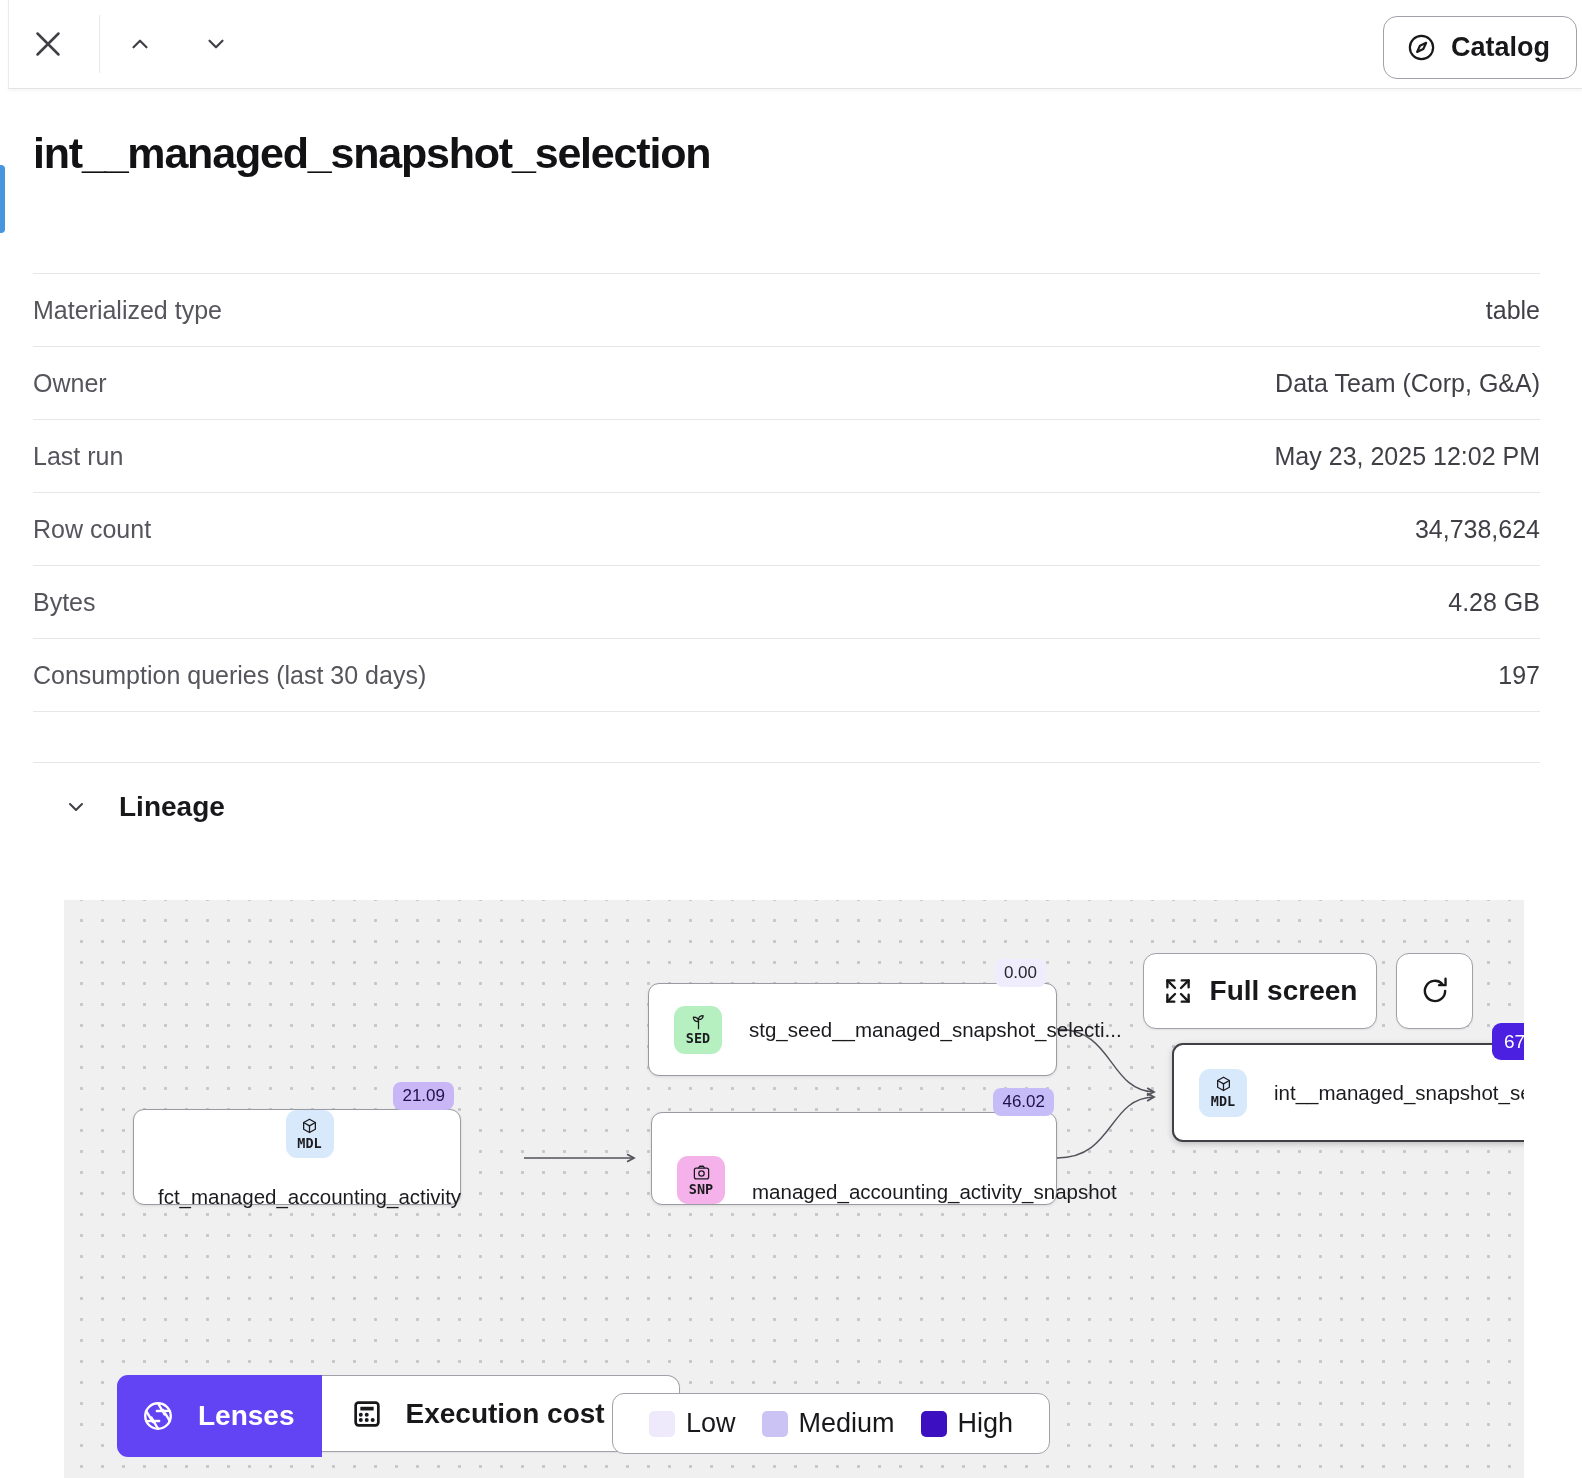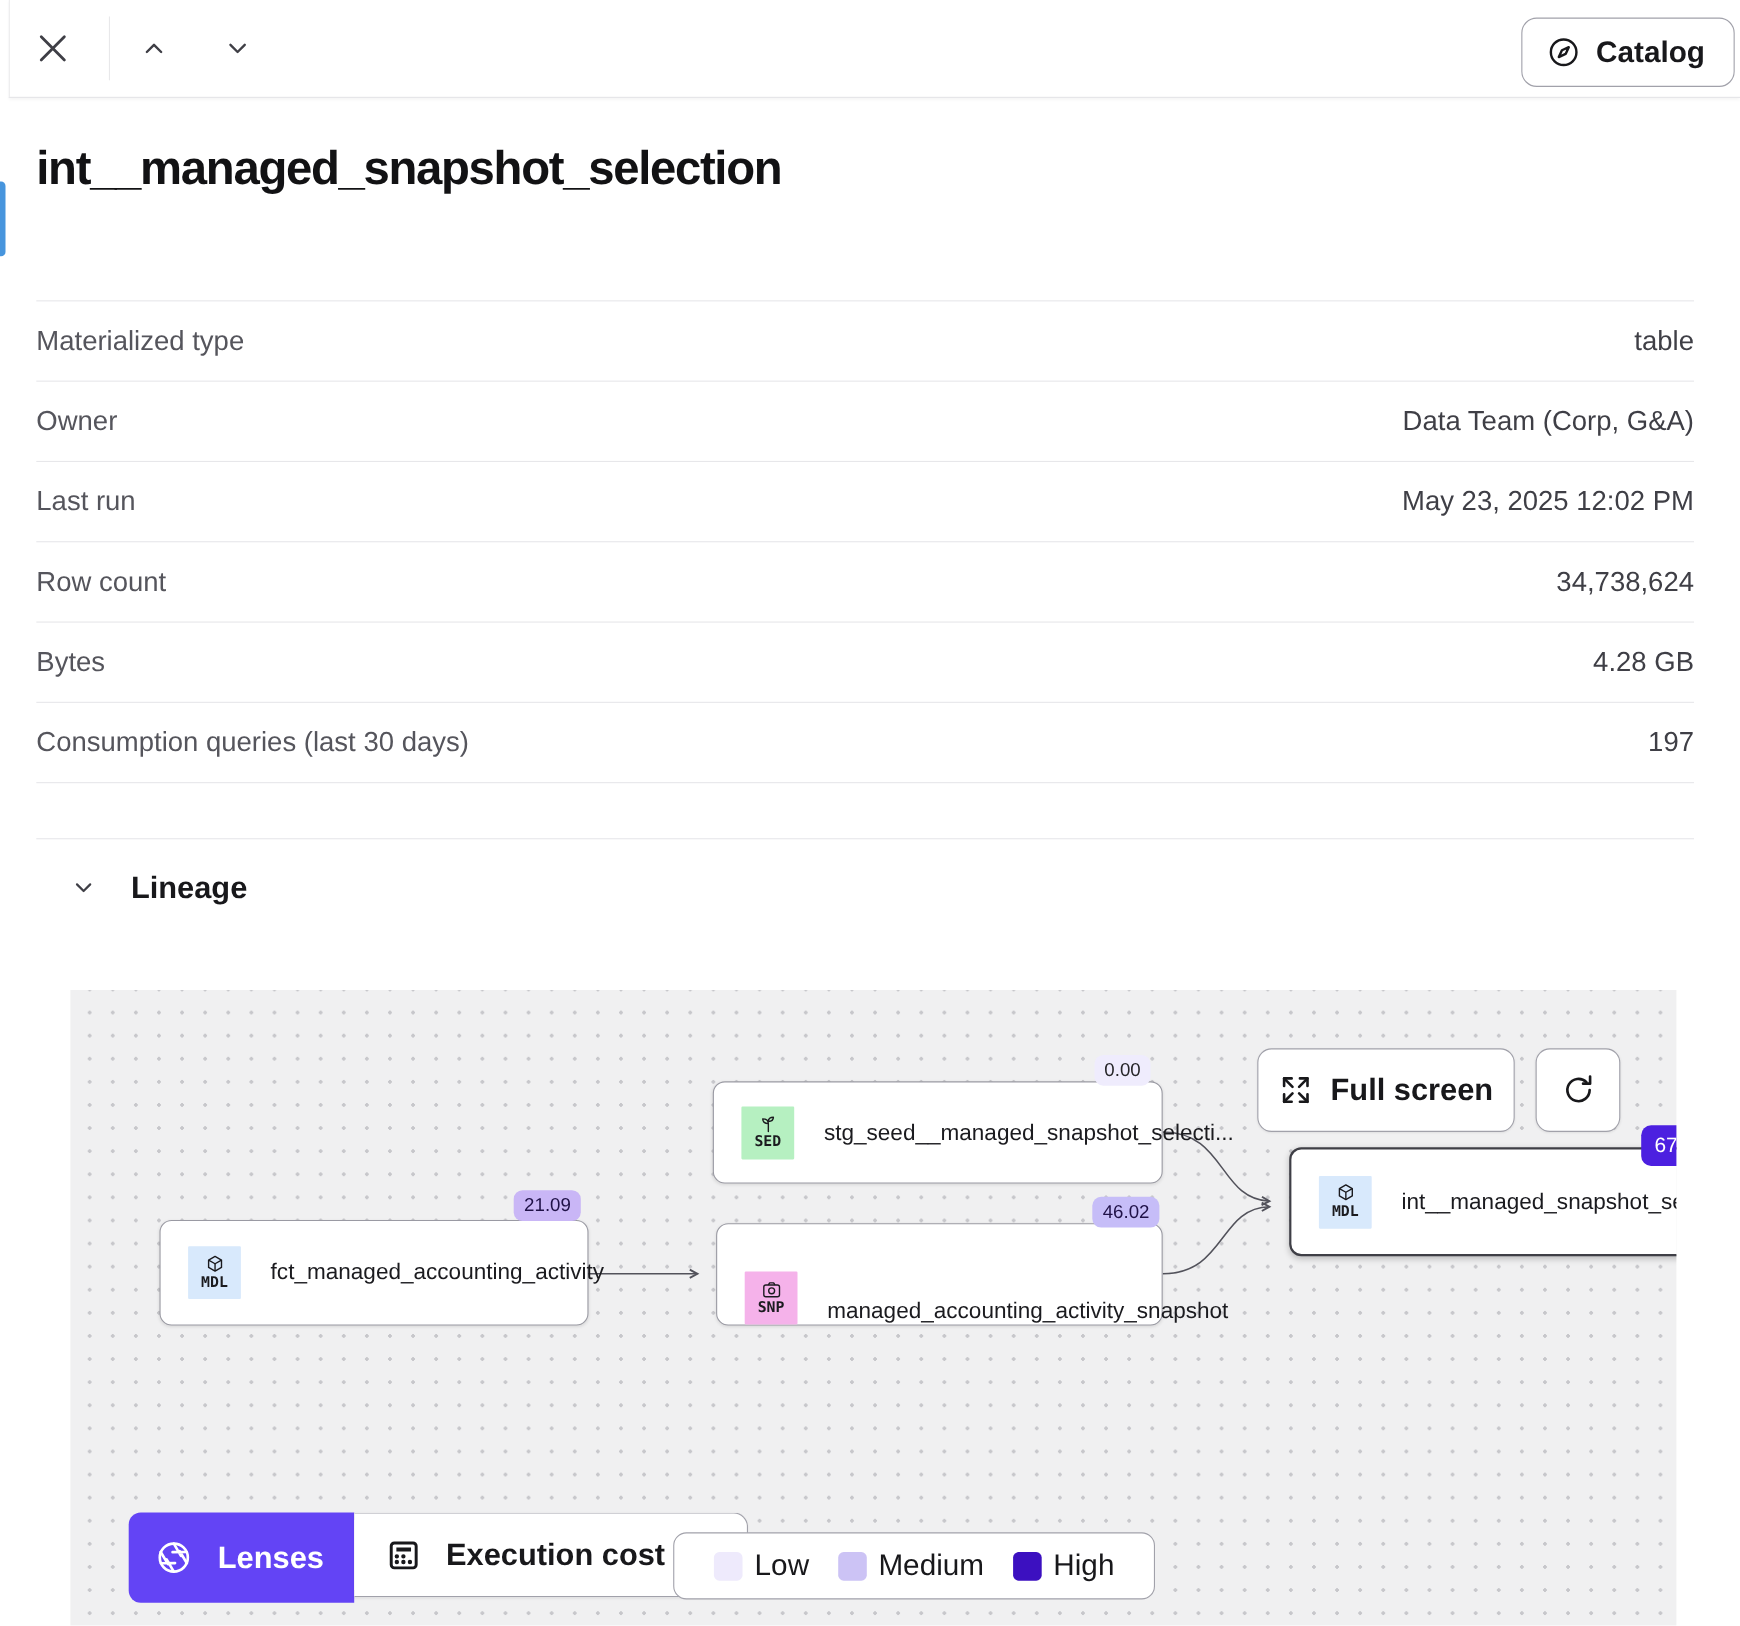--- a/index.html
+++ b/index.html
@@ -48,26 +48,26 @@
 
   
   .canvas { position:absolute; left:64px; top:900px; width:1460px; height:578px; background:#f0f0f1;
             background-image:radial-gradient(circle, #c7c7cb 1.4px, transparent 1.5px);
             background-size:21px 21px; background-position:7px 10px; overflow:hidden; }
   .edges { position:absolute; left:0; top:0; }
 
   .node { position:absolute; background:#fff; border:1.5px solid #9a9aa3; border-radius:11px;
           box-shadow:0 1px 3px rgba(0,0,0,.10); display:flex; align-items:center; gap:27px;
           padding-left:25px; cursor:pointer; }
-  .node-fct { left:81px;  top:209px; width:390px; height:96px; }
+  .node-fct { left:69px;  top:209px; width:328px; height:96px;flex-direction:column; }
   .node-stg { left:584px; top:83px;  width:409px; height:93px; }
   .node-snp { left:587px; top:212px; width:406px; height:93px;align-items:flex-end; }
   .node-int { left:1108px; top:143px; width:436px; height:99px; border:2.5px solid #3f3f46;
               box-shadow:0 2px 6px rgba(0,0,0,.22); }
-  .chip { width:48px; height:48px; border-radius:1px; flex:none; display:flex; flex-direction:column;
+  .chip { width:48px; height:48px; border-radius:11px; flex:none; display:flex; flex-direction:column;
           align-items:center; justify-content:center; color:#1b1b1f; }
   .chip svg { width:19px; height:19px; }
   .chip-label { font-family:"DejaVu Sans Mono", monospace; font-size:13.5px; font-weight:600; line-height:1.15; }
   .node-name { font-size:20.5px; color:#1b1b1f; white-space:nowrap; }
   .badge { position:absolute; height:28px; border-radius:8px; padding:0 9px; font-size:17px;
            display:flex; align-items:center; color:#1f1147; }
   .badge-fct { top:-28px; right:6px; }
   .badge-stg { top:-25px; right:10px; }
   .badge-snp { top:-25px; right:2px; }
   .badge-int { top:-22px; left:318px; height:37px; font-size:19px; border-radius:9px; padding:0 12px; font-weight:500; }

